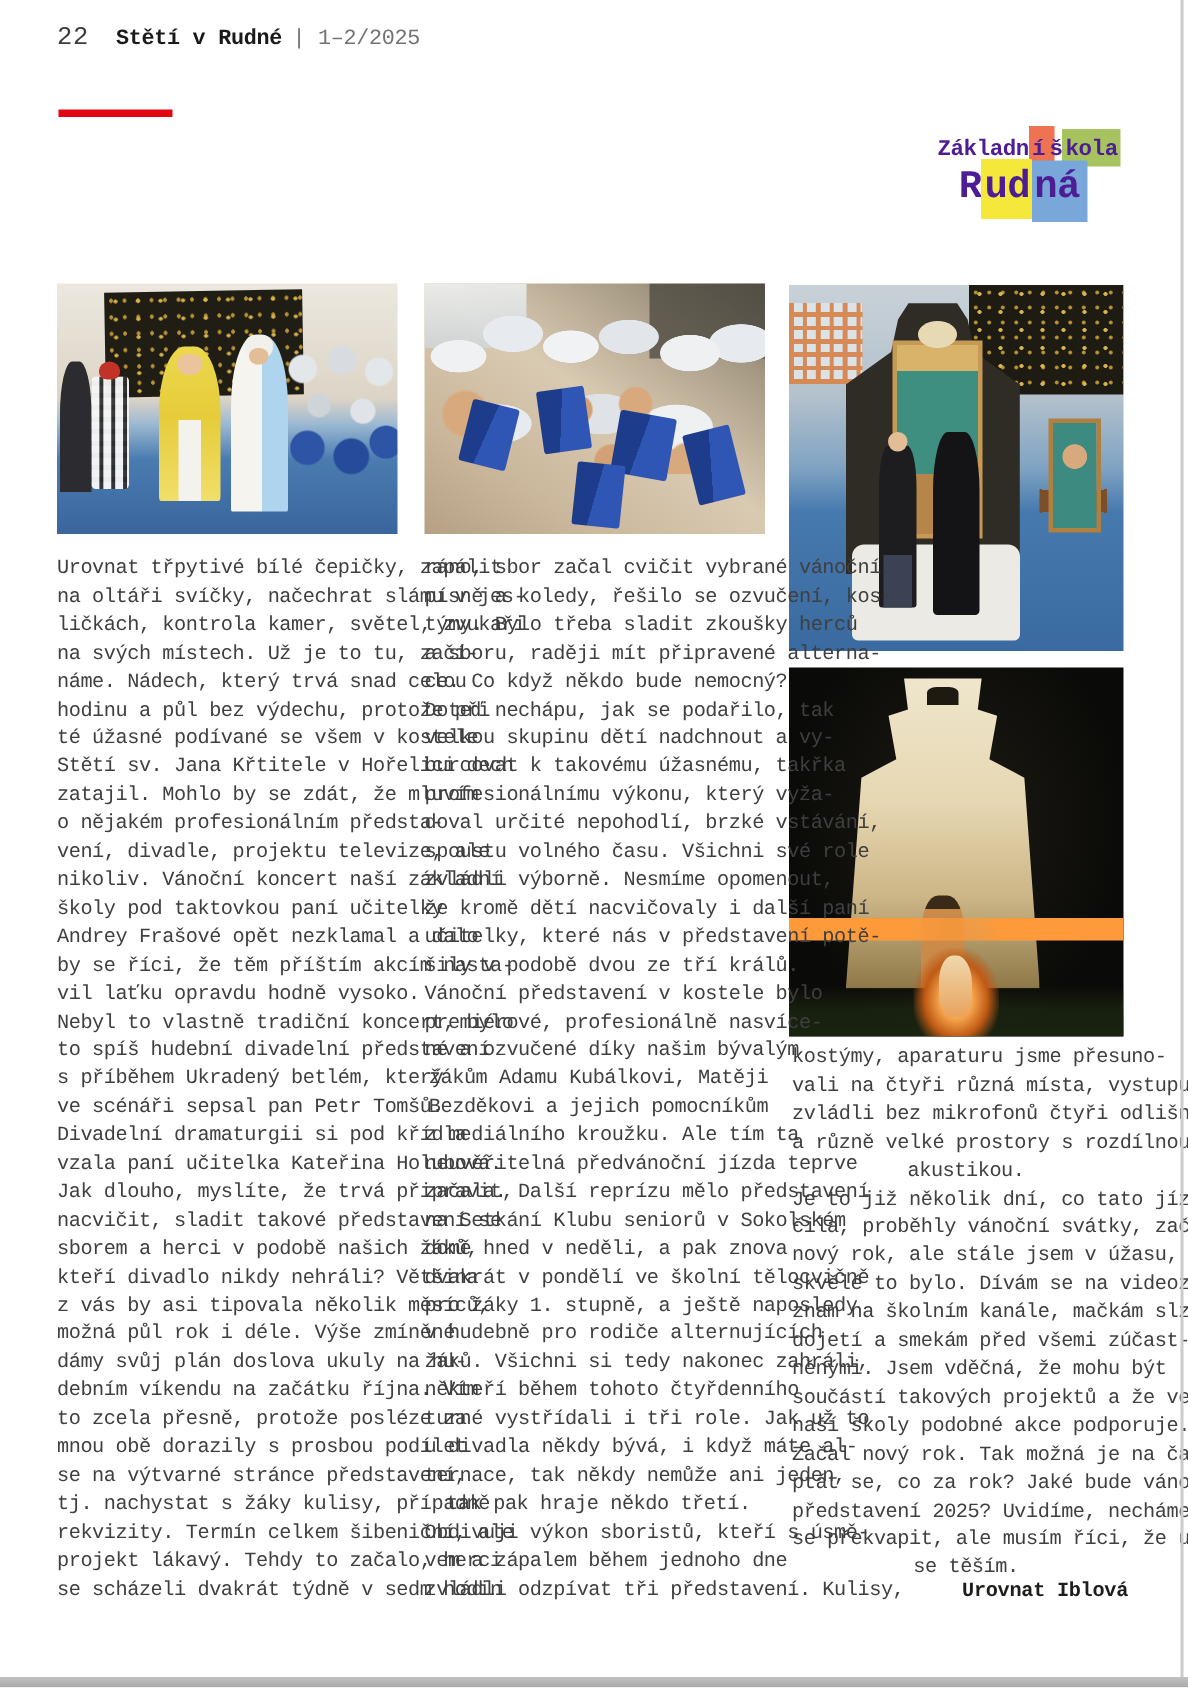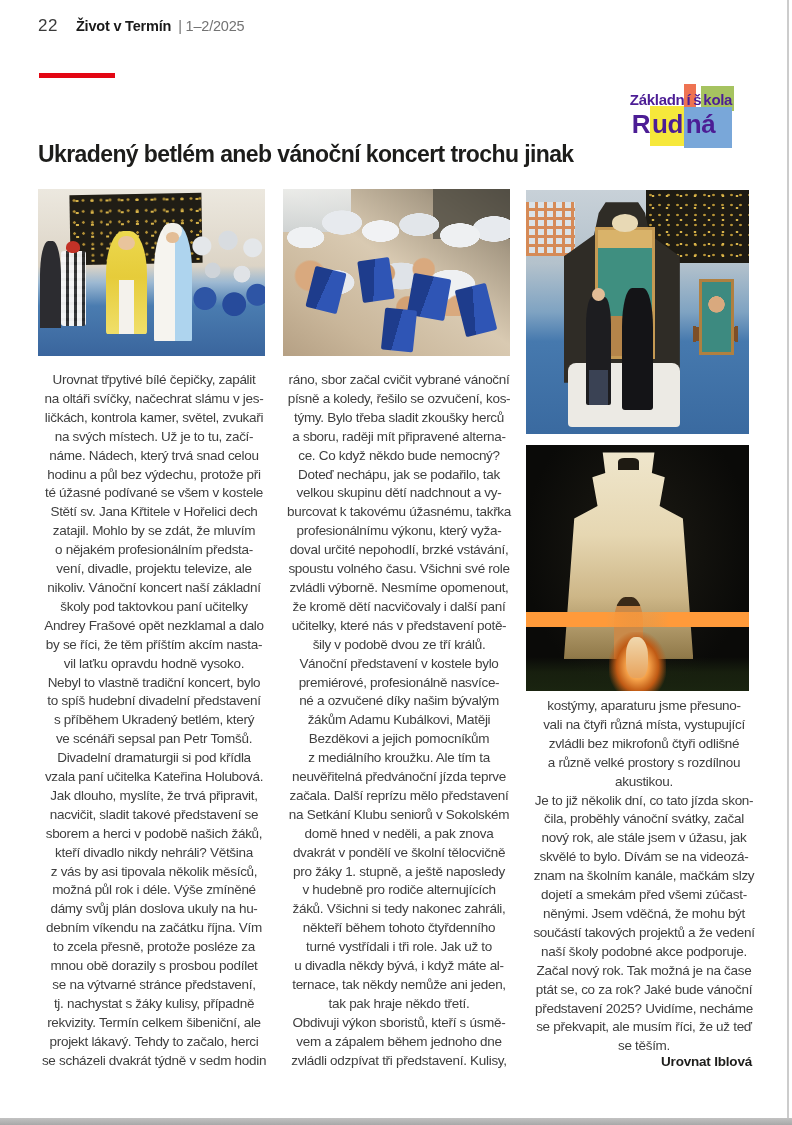--- a/index.html
+++ b/index.html
@@ -1,18 +1,18 @@
 <!DOCTYPE html>
 <html lang="cs"><head>
 <meta charset="utf-8">
 <style>
   html,body{margin:0;padding:0;background:#ffffff;}
   .page{
     position:relative;width:792px;height:1125px;background:#ffffff;overflow:hidden;
-    font-family:Liberation Sans, sans-serif;color:#3f3f3f;
+    font-family:Liberation Mono, monospace;color:#3f3f3f;
   }
   i{display:block;position:absolute;font-style:normal;}
 
   
   .hdr{position:absolute;left:38px;top:16px;display:flex;align-items:baseline;}
   .hdr .pgnum{font-size:17px;color:#3a3a3a;letter-spacing:.5px;}
   .hdr .mag{font-size:14.5px;font-weight:bold;color:#1a1a1a;margin-left:18px;letter-spacing:-.2px;}
   .hdr .issue{font-size:14.5px;color:#737373;margin-left:7px;letter-spacing:-.2px;}
 
   .redbar{position:absolute;left:39px;top:73px;width:76px;height:5px;background:#e30613;}
@@ -22,21 +22,21 @@
   .subtitle{position:absolute;left:38px;top:141px;margin:0;font-size:23px;font-weight:bold;
     color:#1d1d1b;letter-spacing:-.6px;white-space:nowrap;}
 
   
   .logo{position:absolute;left:625px;top:92px;width:114px;text-align:center;color:#4c1d95;}
   .logo .l1{font-size:15px;font-weight:bold;white-space:nowrap;letter-spacing:-.3px;line-height:16px;}
   .logo .l2{font-size:26px;font-weight:bold;white-space:nowrap;letter-spacing:-.5px;line-height:26px;margin-top:3px;}
   .sq-or{background:#ee7352;padding:7px 6px 2px 2px;margin-right:-3px;}
   .sq-gr{background:#a6c360;padding:5px 2px 3px 2px;}
   .sq-ye{background:#f6e83b;padding:3px 1px 7px 2px;}
-  .sq-bl{background:#79a7d9;padding:2px 17px 9px 2px;}
+  .sq-bl{background:#79a7d9;padding:2px 5px 9px 2px;}
 
   
   .col{position:absolute;font-size:13.5px;line-height:18.9px;letter-spacing:-.3px;
     color:#3f3f3f;white-space:pre;width:232px;text-align:center;}
   .col1{left:38px;top:371px;}
   .col2{left:283px;top:371px;}
   .col3{left:528px;top:697px;}
   .author{position:absolute;left:528px;top:1054px;width:224px;text-align:right;
     font-size:13.5px;font-weight:bold;color:#1d1d1b;letter-spacing:-.2px;}
 
@@ -163,33 +163,32 @@
     background-image:radial-gradient(circle at 11% 50%,#ff9a3a 28%,rgba(0,0,0,0) 60%),
     radial-gradient(circle at 89% 50%,#ff9a3a 28%,rgba(0,0,0,0) 60%);}
 </style>
 </head>
 <body>
 
 <div class="page">
 
   <header class="hdr">
     <span class="pgnum">22</span>
-    <span class="mag">Život v Termín</span>
+    <span class="mag">Stětí v Rudné</span>
     <span class="issue">| 1–2/2025</span>
   </header>
 
   <div class="redbar"></div>
 
 
   <div class="logo">
     <div class="l1"><span>Základn</span><span class="sq-or">í</span><span>š</span><span class="sq-gr">kola</span></div>
     <div class="l2"><span>R</span><span class="sq-ye">ud</span><span class="sq-bl">ná</span></div>
   </div>
 
-  <h2 class="subtitle">Ukradený betlém aneb vánoční koncert trochu jinak</h2>
 
   <div class="photo p1">
     <i class="p1-banner"></i>
     <i class="p1-kid-dark"></i>
     <i class="p1-kid-red"></i>
     <i class="p1-joseph"></i>
     <i class="p1-mary"></i>
     <i class="p1-choir"></i>
   </div>
 

